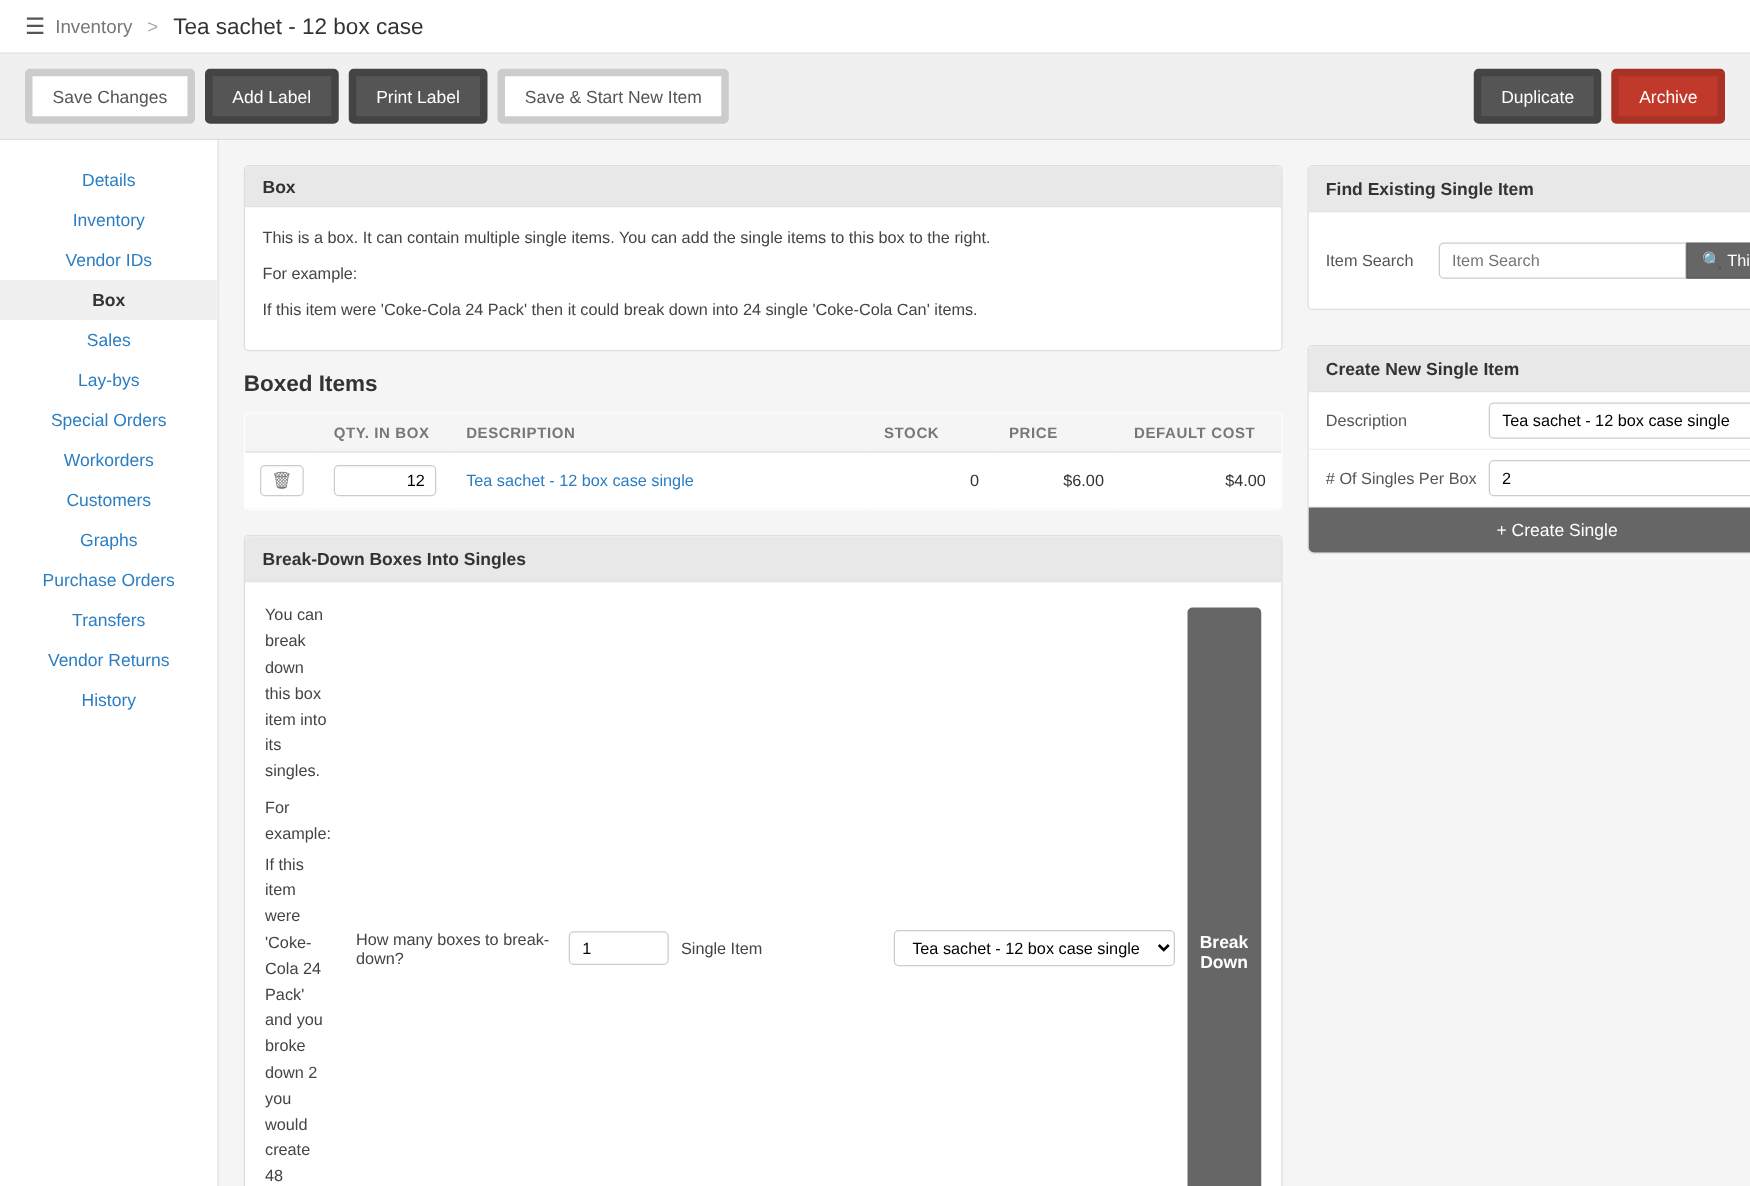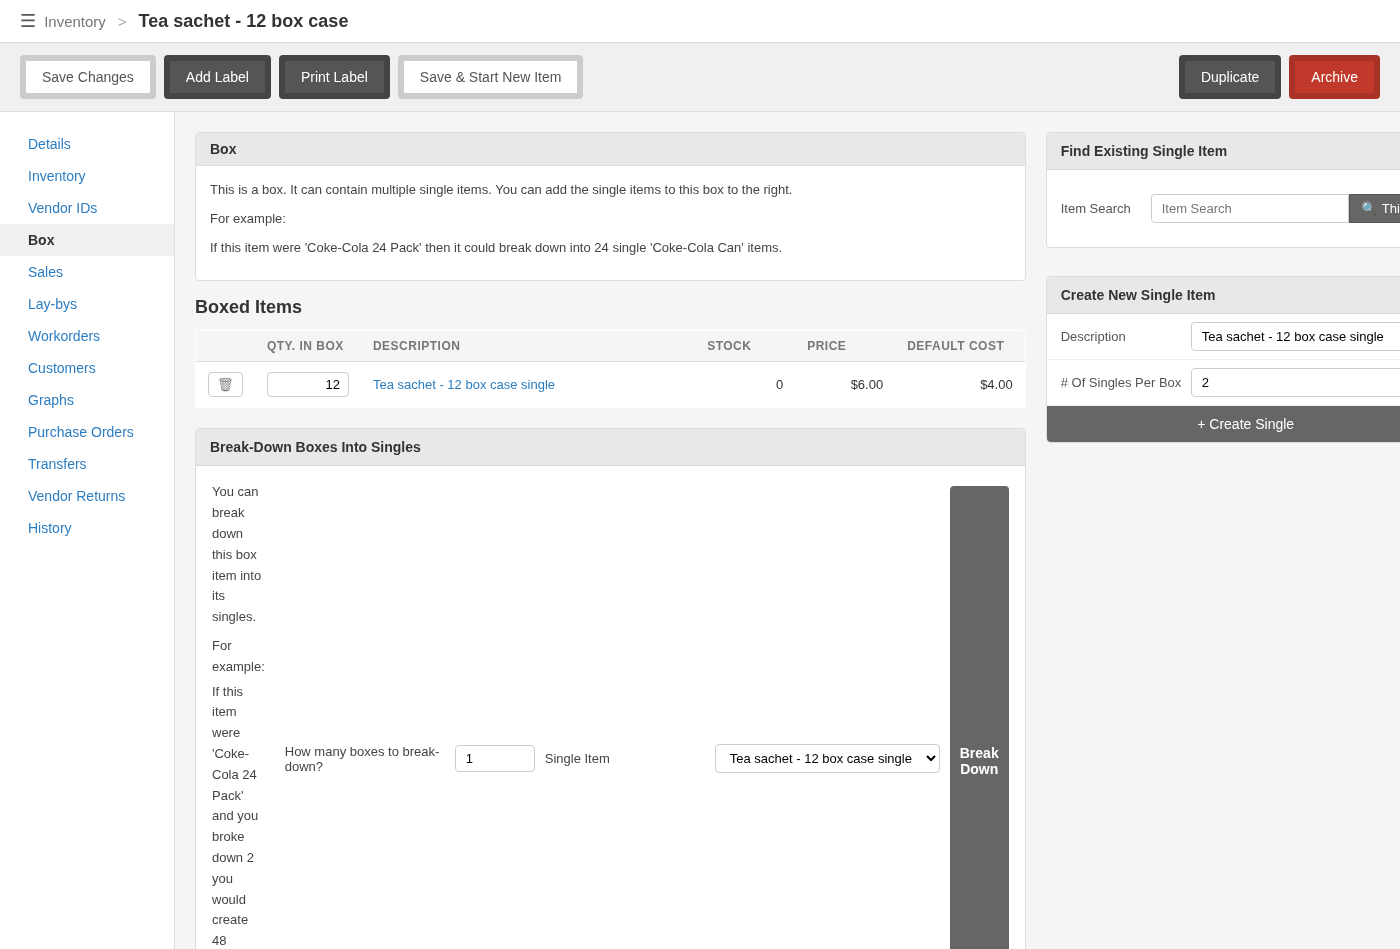--- a/index.html
+++ b/index.html
@@ -3,36 +3,36 @@
   <meta charset="utf-8">
   <style>
     * { box-sizing: border-box; margin: 0; padding: 0; }
     body { font-family: -apple-system, BlinkMacSystemFont, 'Segoe UI', Helvetica, Arial, sans-serif; font-size: 14px; background: #f5f5f5; color: #333; }
 
     
     .top-bar { background: #fff; border-bottom: 1px solid #ddd; padding: 10px 20px; display: flex; align-items: center; gap: 8px; }
     .top-bar-icon { font-size: 18px; color: #555; }
     .breadcrumb-inventory { color: #777; font-size: 15px; }
     .breadcrumb-sep { color: #aaa; font-size: 15px; margin: 0 4px; }
-    .breadcrumb-current { color: #333; font-size: 18px; font-weight: 700; }
+    .breadcrumb-current { color: #333; font-size: 18px; font-weight: 400; }
 
     
     .toolbar { background: #f0f0f0; border-bottom: 1px solid #ddd; padding: 12px 20px; display: flex; align-items: center; gap: 8px; }
     .btn { padding: 8px 16px; border-radius: 4px; border: 6px solid #3b82f6; cursor: pointer; font-size: 14px; font-weight: 500; }
     .btn-default { background: #fff; color: #555; border-color: #ccc; }
     .btn-dark { background: #555; color: #fff; border-color: #444; }
     .btn-red { background: #c0392b; color: #fff; border-color: #a93226; }
     .btn-spacer { flex: 1; }
 
     
     .main-layout { display: flex; min-height: calc(100vh - 110px); }
 
     
     .sidebar { width: 175px; background: #fff; border-right: 1px solid #ddd; padding: 16px 0; flex-shrink: 0; }
-    .sidebar-item { padding: 8px 28px; cursor: pointer; color: #2b7dc2; font-size: 14px; }
+    .sidebar-item { padding: 8px 28px; cursor: pointer; color: #2b7dc2; font-size: 14px; text-align: center; }
     .sidebar-item.active { color: #333; font-weight: 600; background: #f0f0f0; }
 
     
     .content { flex: 1; padding: 20px; display: flex; gap: 20px; }
     .content-left { flex: 1; }
     .content-right { width: 400px; flex-shrink: 0; }
 
     
     .card { background: #fff; border: 1px solid #ddd; border-radius: 4px; margin-bottom: 16px; }
     .card-header { background: #e8e8e8; padding: 8px 14px; font-weight: 600; font-size: 14px; border-bottom: 1px solid #ddd; border-radius: 4px 4px 0 0; }
@@ -104,20 +104,21 @@
 
 <div class="main-layout">
 
   <div class="sidebar">
     <div class="sidebar-item">Details</div>
     <div class="sidebar-item">Inventory</div>
     <div class="sidebar-item">Vendor IDs</div>
     <div class="sidebar-item active">Box</div>
     <div class="sidebar-item">Sales</div>
     <div class="sidebar-item">Lay-bys</div>
+    <div class="sidebar-item">Special Orders</div>
     <div class="sidebar-item">Workorders</div>
     <div class="sidebar-item">Customers</div>
     <div class="sidebar-item">Graphs</div>
     <div class="sidebar-item">Purchase Orders</div>
     <div class="sidebar-item">Transfers</div>
     <div class="sidebar-item">Vendor Returns</div>
     <div class="sidebar-item">History</div>
   </div>
 
   <div class="content">

